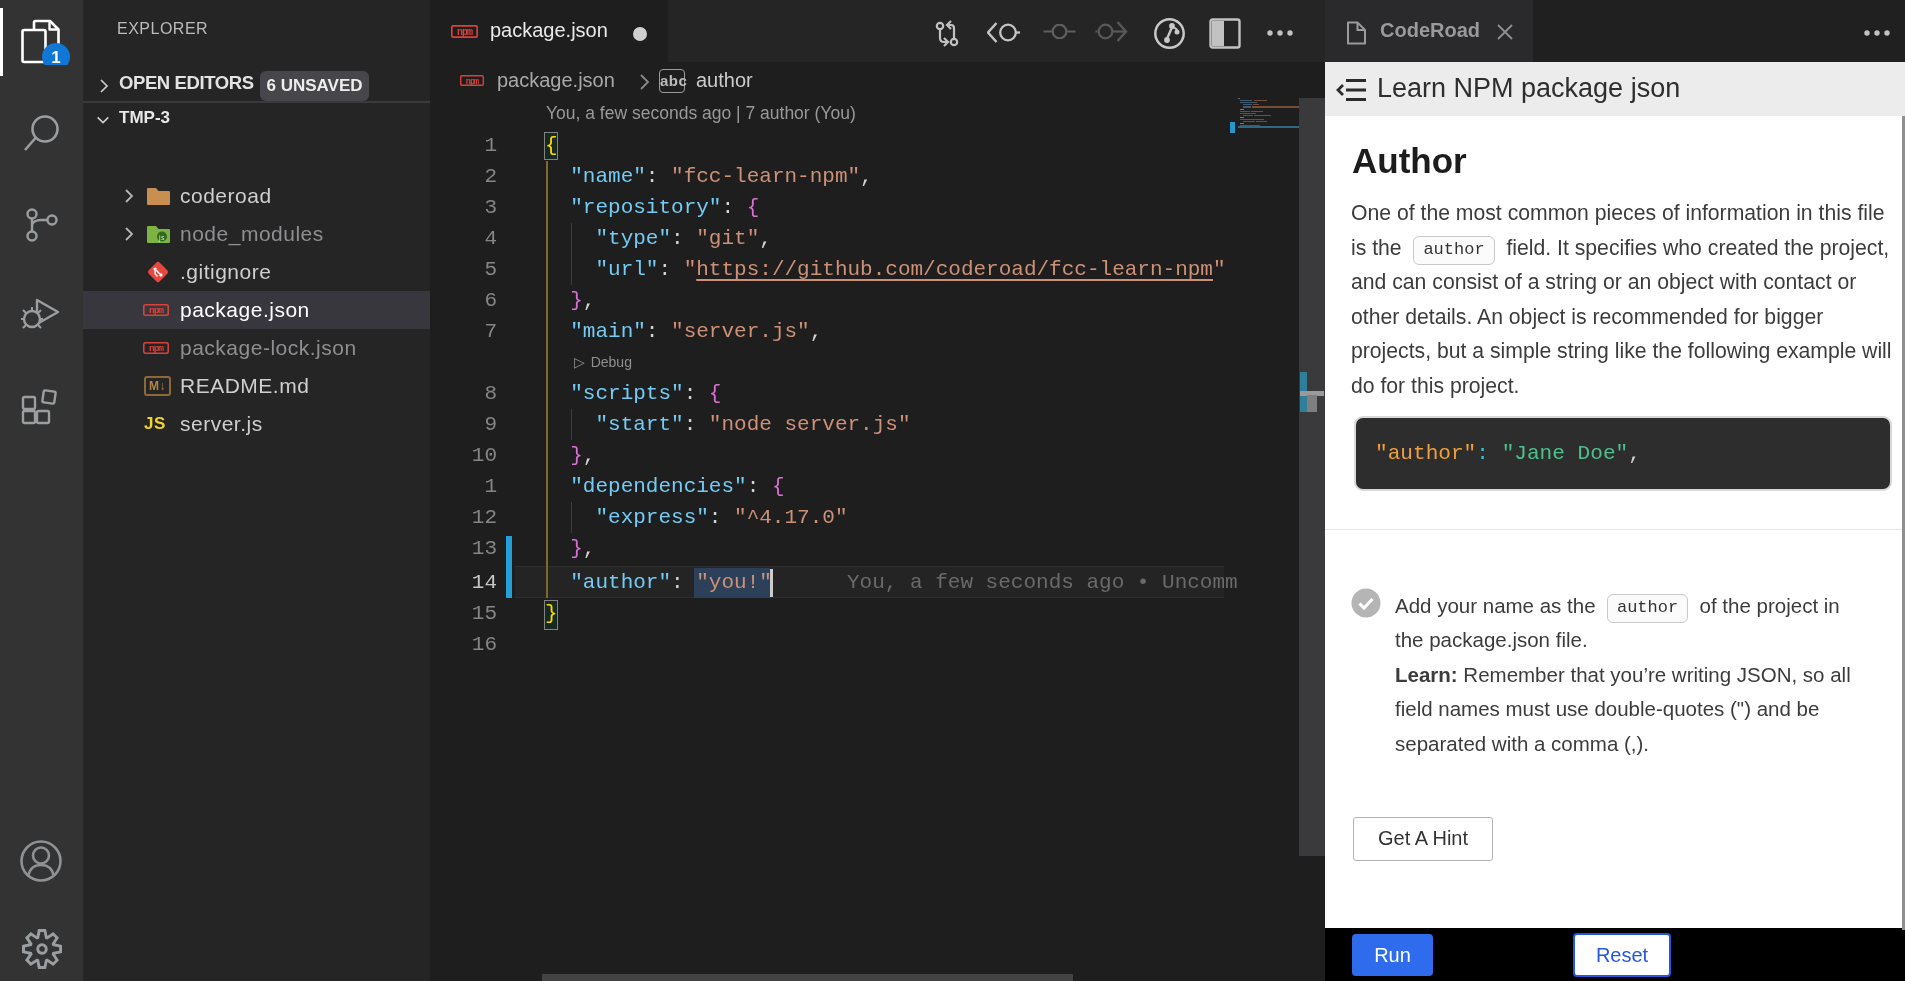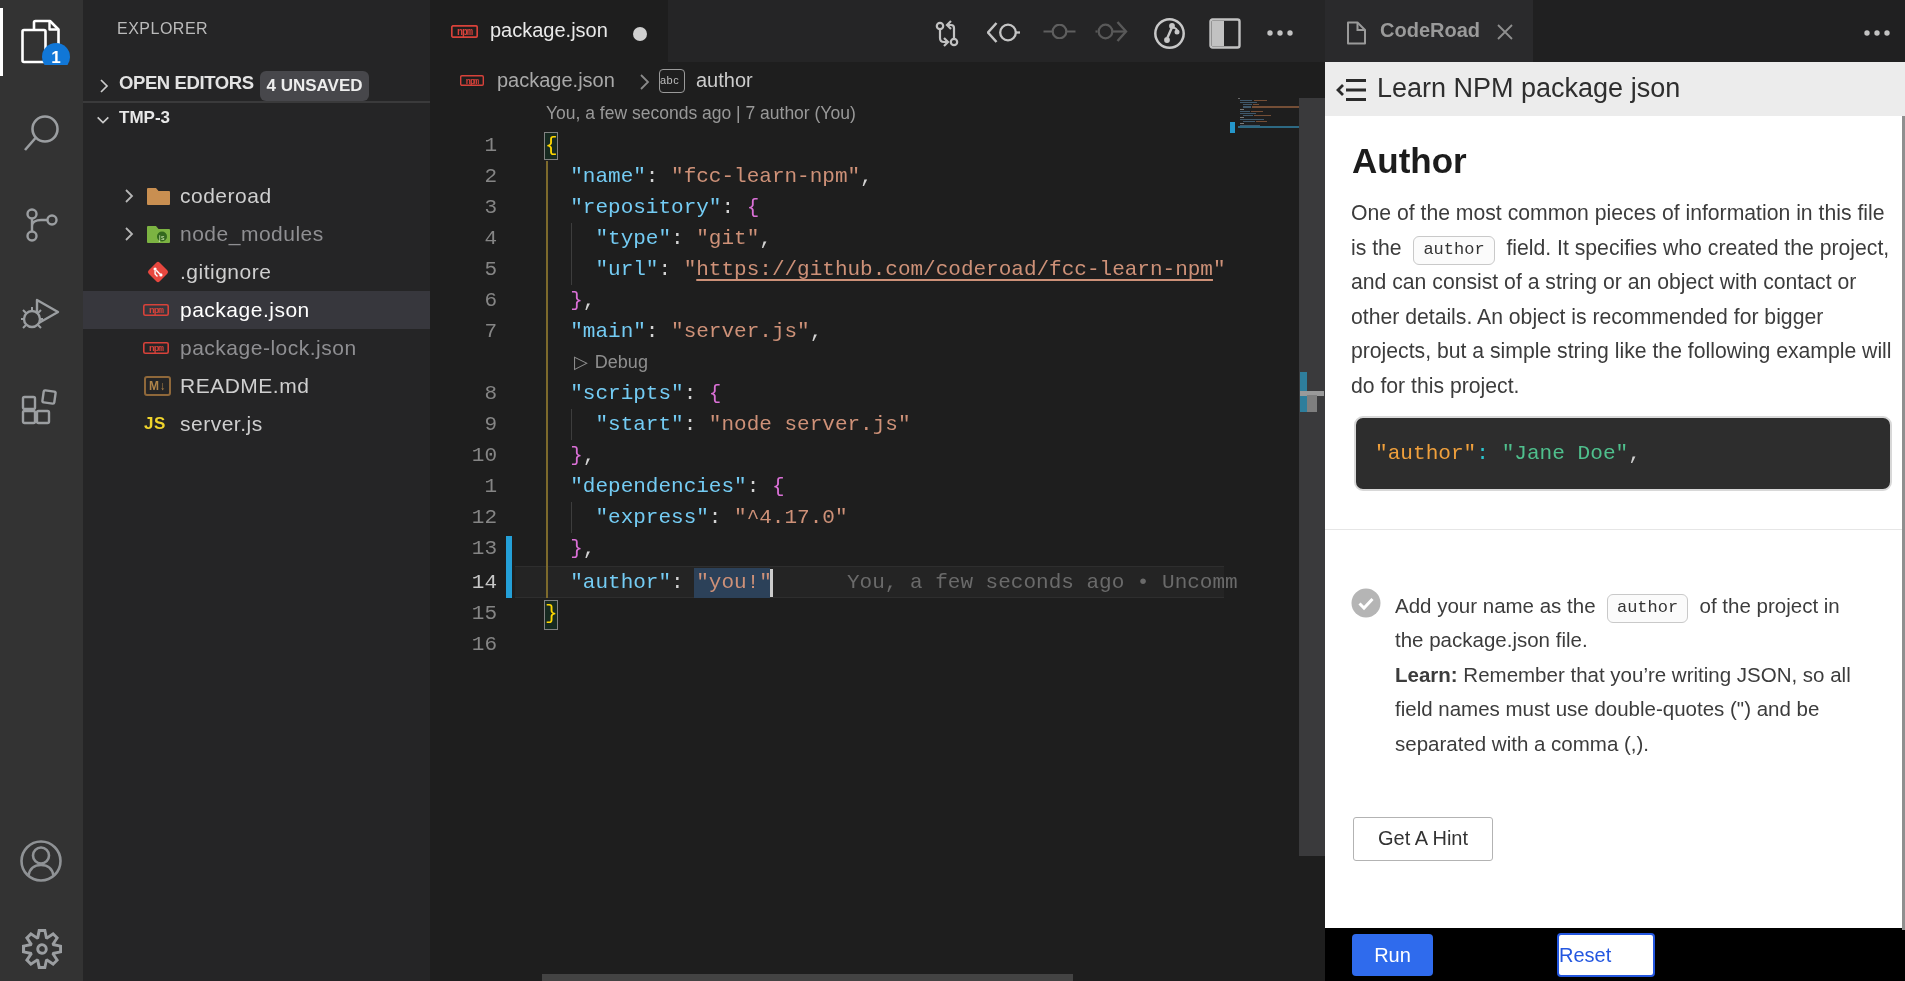--- a/index.html
+++ b/index.html
@@ -78,21 +78,21 @@
     <svg class="abs" style="left:370px;top:26px;" width="28" height="8" viewBox="0 0 28 8">
         <circle cx="4" cy="4" r="2.6" fill="#c5c5c5"></circle>
         <circle cx="14" cy="4" r="2.6" fill="#c5c5c5"></circle>
         <circle cx="24" cy="4" r="2.6" fill="#c5c5c5"></circle>
       </svg>
 
     <svg class="chev" style="left:13px;top:78px;" width="17" height="17" viewBox="0 0 16 16">
         <path d="M5 2 L11 8 L5 14" fill="none" stroke="#cccccc" stroke-width="1.7"></path>
       </svg>
     <div class="abs" style="left:36px;top:72px;font-size:18.5px;font-weight:bold;letter-spacing:-0.4px;color:#e3e3e3;">OPEN EDITORS</div>
-    <div class="abs" style="left:177px;top:71px;width:109px;height:30px;background:#47474b;border-radius:6px;line-height:30px;text-align:center;font-size:17px;font-weight:bold;color:#ededed;">4 UNSAVED</div>
+    <div class="abs" style="left:177px;top:71px;width:109px;height:30px;background:#47474b;border-radius:6px;line-height:30px;text-align:center;font-size:17px;font-weight:bold;color:#ededed;">6 UNSAVED</div>
     <div class="abs" style="left:0;top:101px;width:347px;height:1.5px;background:#3a3a3b;"></div>
 
     <svg class="chev" style="left:12px;top:112px;" width="18" height="16" viewBox="0 0 18 16">
         <path d="M3 5 L9 11 L15 5" fill="none" stroke="#cccccc" stroke-width="1.8"></path>
       </svg>
     <div class="abs" style="left:36px;top:108px;font-size:17px;font-weight:bold;color:#e8e8e8;">TMP-3</div>
 
     <div class="treerow" style="top:177px;">
       <svg class="chev" style="left:38px;" width="16" height="16" viewBox="0 0 16 16">
           <path d="M5 2 L11 8 L5 14" fill="none" stroke="#b6b6b6" stroke-width="1.8"></path>
@@ -202,21 +202,21 @@
 
     <svg class="abs" style="left:30px;top:75px;" width="24" height="11" viewBox="0 0 24 11">
         <rect x="0.7" y="0.7" width="22.6" height="9.6" rx="1.2" fill="none" stroke="#d8423a" stroke-width="1.4"></rect>
         <text x="12" y="8.6" font-family="Liberation Mono" font-weight="bold" font-size="8.5" fill="#d8423a" text-anchor="middle" letter-spacing="-1">npm</text>
       </svg>
     <div class="abs" style="left:67px;top:69px;font-size:20px;color:#a9a9a9;">package.json</div>
     <svg class="abs" style="left:206px;top:72px;" width="16" height="20" viewBox="0 0 16 20">
         <path d="M5 3 L12 10 L5 17" fill="none" stroke="#8a8a8a" stroke-width="1.8"></path>
       </svg>
     <div class="abs" style="left:229px;top:69px;width:26px;height:24px;border:1.5px solid #9a9a9a;border-radius:4px;">
-        <div style="font-size:11px;color:#bcbcbc;text-align:left;line-height:21px;letter-spacing:0.5px;">abc</div>
+        <div style="font-size:15px;color:#bcbcbc;text-align:left;line-height:21px;letter-spacing:0.5px;font-weight:bold;">abc</div>
       </div>
     <div class="abs" style="left:266px;top:69px;font-size:20px;color:#cccccc;">author</div>
 
     <div class="abs" style="left:116px;top:103px;font-size:17.5px;color:#999999;">You, a few seconds ago | 7 author (You)</div>
 
     <div class="abs" style="left:85px;top:566px;width:709px;height:32px;background:#242424;border-top:1px solid #2e2e2e;border-bottom:1px solid #2e2e2e;"></div>
 
     <div class="abs" style="left:116px;top:161px;width:1.5px;height:437px;background:#7d6a2c;"></div>
     <div class="abs" style="left:141px;top:223px;width:1px;height:62px;background:#3d3d3d;"></div>
     <div class="abs" style="left:141px;top:409px;width:1px;height:31px;background:#3d3d3d;"></div>
@@ -247,21 +247,21 @@
     <div class="lnum" style="top:598px;">15</div>
     <div class="lnum" style="top:629px;">16</div>
 
     <div class="codeline" style="top:130px;"><span class="p1">{</span></div>
     <div class="codeline" style="top:161px;">  <span class="k">"name"</span><span class="w">: </span><span class="s">"fcc-learn-npm"</span><span class="w">,</span></div>
     <div class="codeline" style="top:192px;">  <span class="k">"repository"</span><span class="w">: </span><span class="p2">{</span></div>
     <div class="codeline" style="top:223px;">    <span class="k">"type"</span><span class="w">: </span><span class="s">"git"</span><span class="w">,</span></div>
     <div class="codeline" style="top:254px;">    <span class="k">"url"</span><span class="w">: </span><span class="s">"<span style="text-decoration:underline;text-decoration-thickness:2px;text-underline-offset:4px;">https://github.com/coderoad/fcc-learn-npm</span>"</span></div>
     <div class="codeline" style="top:285px;">  <span class="p2">}</span><span class="w">,</span></div>
     <div class="codeline" style="top:316px;">  <span class="k">"main"</span><span class="w">: </span><span class="s">"server.js"</span><span class="w">,</span></div>
-    <div class="abs" style="left:144px;top:347px;height:31px;line-height:31px;font-size:18px;color:#8f8f8f;">▷ <span style="margin-left:2px;">Debug</span></div>
+    <div class="abs" style="left:144px;top:347px;height:31px;line-height:31px;font-size:14px;color:#8f8f8f;">▷ <span style="margin-left:2px;">Debug</span></div>
     <div class="codeline" style="top:378px;">  <span class="k">"scripts"</span><span class="w">: </span><span class="p2">{</span></div>
     <div class="codeline" style="top:409px;">    <span class="k">"start"</span><span class="w">: </span><span class="s">"node server.js"</span></div>
     <div class="codeline" style="top:440px;">  <span class="p2">}</span><span class="w">,</span></div>
     <div class="codeline" style="top:471px;">  <span class="k">"dependencies"</span><span class="w">: </span><span class="p2">{</span></div>
     <div class="codeline" style="top:502px;">    <span class="k">"express"</span><span class="w">: </span><span class="s">"^4.17.0"</span></div>
     <div class="codeline" style="top:533px;">  <span class="p2">}</span><span class="w">,</span></div>
     <div class="codeline" style="top:567px;">  <span class="k">"author"</span><span class="w">: </span><span class="s">"you!"</span></div>
     <div class="abs mono" style="left:417px;top:567px;width:392px;height:31px;line-height:31px;font-size:21px;color:#6a6a6a;overflow:hidden;white-space:pre;">You, a few seconds ago • Uncommitted changes</div>
     <div class="codeline" style="top:598px;"><span class="p1">}</span></div>
 
@@ -332,17 +332,17 @@
     <svg class="abs" style="left:26px;top:588px;" width="30" height="30" viewBox="0 0 30 30">
       <circle cx="15" cy="15" r="14.5" fill="#b5b5b5"></circle>
       <path d="M8.5 15.5 L13 20 L21.5 11" fill="none" stroke="#ffffff" stroke-width="3"></path>
     </svg>
     <div class="abs" style="left:70px;top:589px;width:480px;font-size:20.5px;line-height:34.4px;color:#3c3c3c;">Add your name as the&nbsp; <span class="chip">author</span> &nbsp;of the project in<br>the package.json file.<br><b>Learn:</b> Remember that you’re writing JSON, so all<br>field names must use double-quotes (") and be<br>separated with a comma (,).</div>
 
     <div class="abs" style="left:28px;top:817px;width:140px;height:44px;border:1.5px solid #b3b3b3;border-radius:3px;background:#ffffff;line-height:41px;text-align:center;font-size:20px;color:#333333;">Get A Hint</div>
 
     <div class="abs" style="left:0;top:928px;width:580px;height:53px;background:#000000;"></div>
     <div class="abs" style="left:27px;top:934px;width:81px;height:42px;background:#2f6bed;border-radius:4px;line-height:42px;text-align:center;font-size:20px;color:#ffffff;">Run</div>
-    <div class="abs" style="left:232px;top:933px;width:98px;height:44px;background:#ffffff;border:2px solid #2457e0;border-radius:4px;line-height:40px;text-align:left;font-size:20px;color:#2457e0;">Reset</div>
+    <div class="abs" style="left:248px;top:933px;width:98px;height:44px;background:#ffffff;border:2px solid #2457e0;border-radius:4px;line-height:40px;text-align:center;font-size:20px;color:#2457e0;">Reset</div>
 
     <div class="abs" style="left:577px;top:116px;width:2.5px;height:814px;background:#8f8f8f;"></div>
   </div>
 </div>
 
 </body></html>

